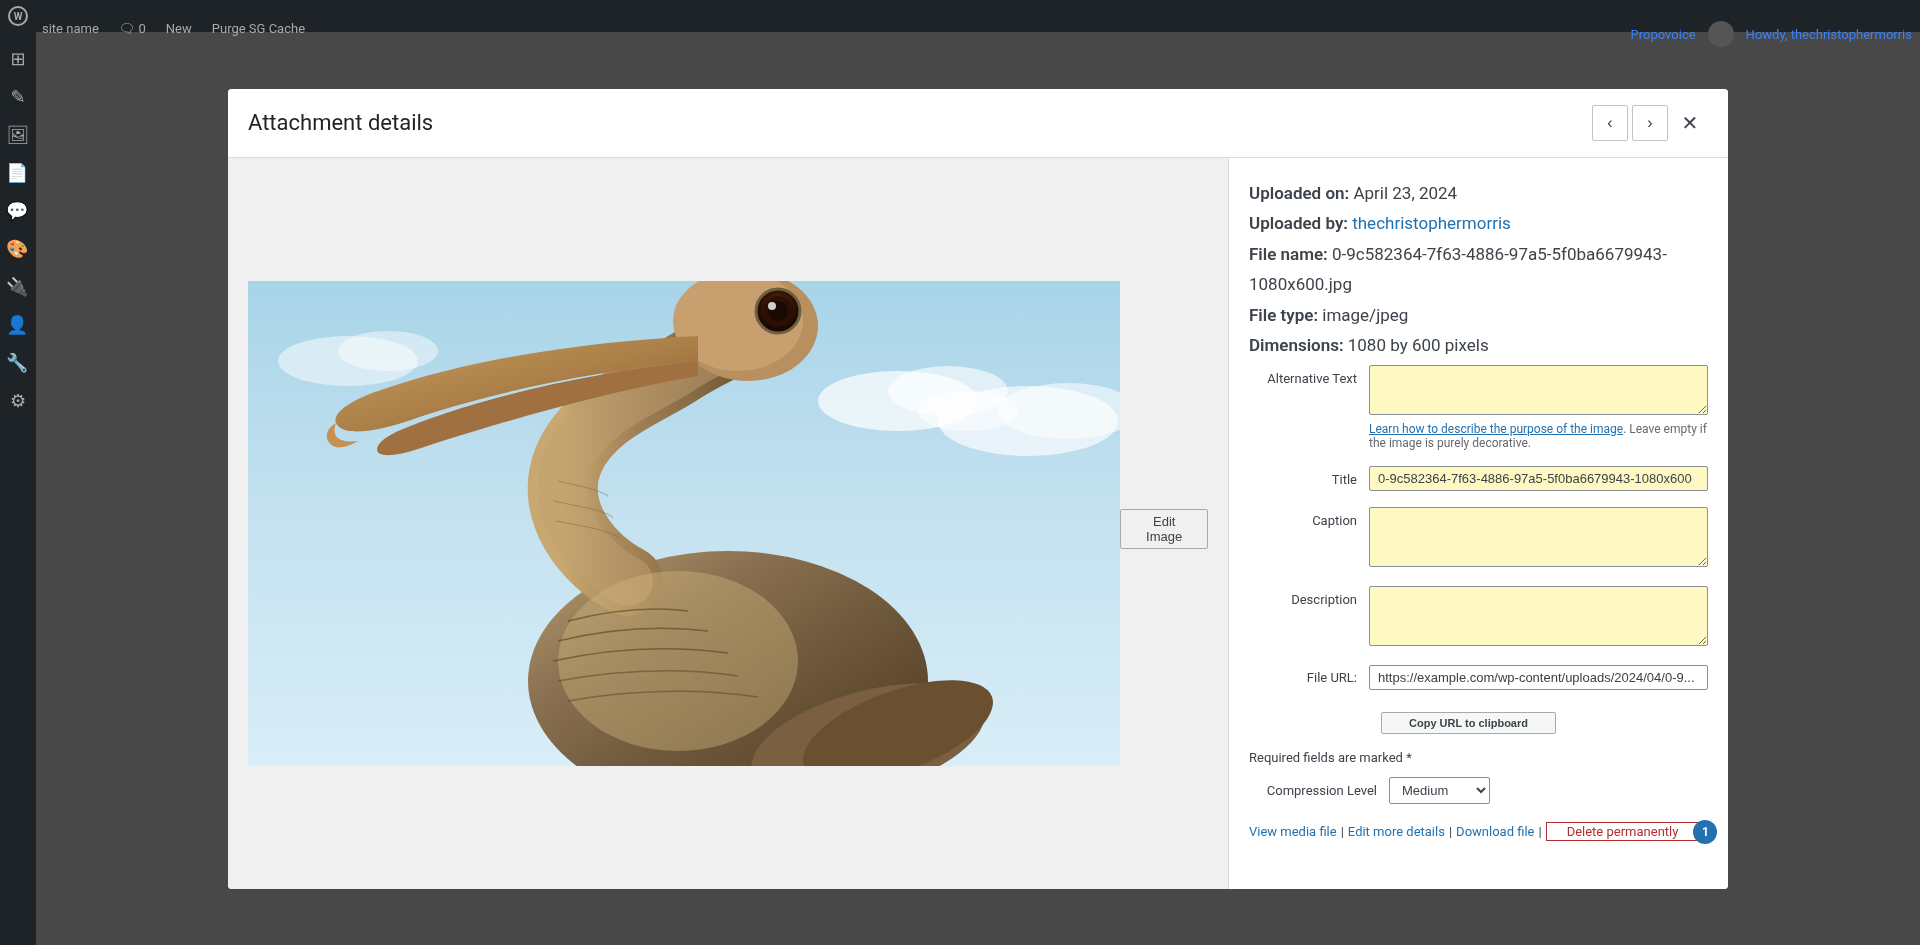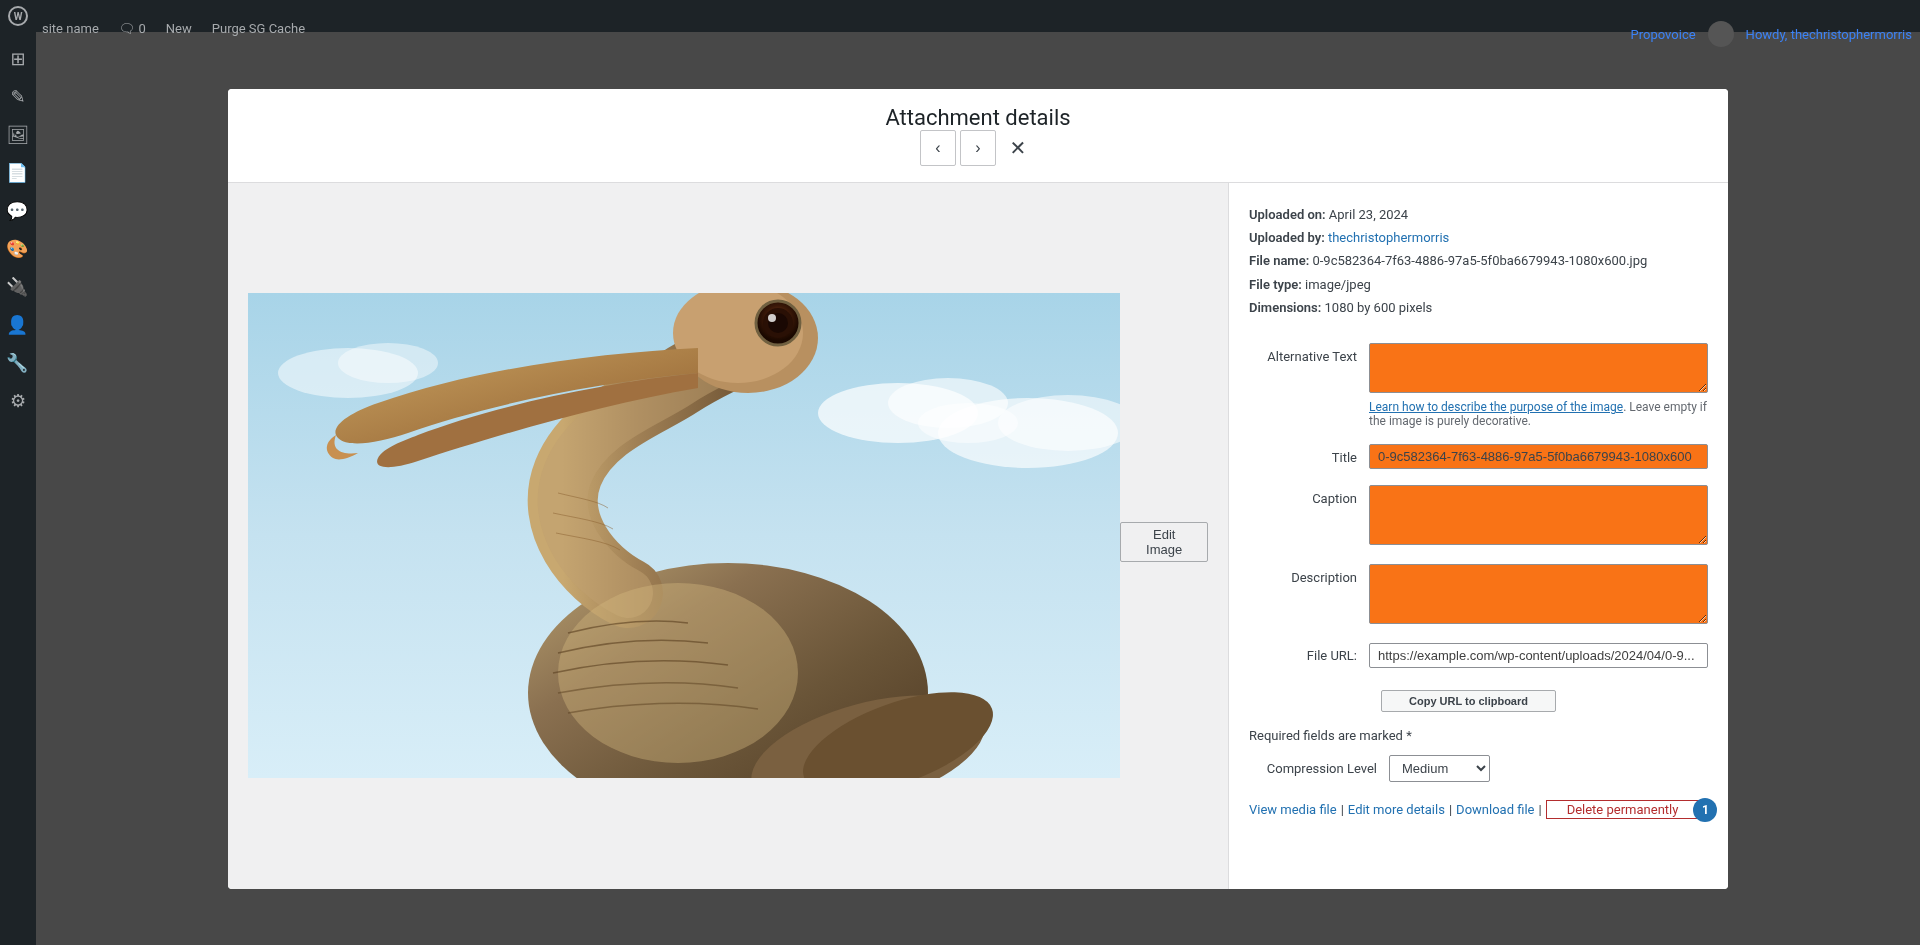--- a/index.html
+++ b/index.html
@@ -105,21 +105,20 @@
 
     
     .modal-header {
       display: flex;
       align-items: center;
       justify-content: space-between;
       padding: 16px 20px;
       border-bottom: 1px solid #dcdcde;
       background: #fff;
       flex-shrink: 0;
-      flex-direction: column;
     }
     .modal-title {
       font-size: 22px;
       font-weight: 400;
       color: #1d2327;
     }
     .modal-nav {
       display: flex;
       align-items: center;
       gap: 4px;
@@ -177,22 +176,22 @@
     .details-panel {
       width: 500px;
       flex-shrink: 0;
       border-left: 1px solid #dcdcde;
       overflow-y: auto;
       padding: 20px;
       background: #fff;
     }
 
     .file-info {
-      margin-bottom: 24px;
-      font-size: 13px;
+      margin-bottom: 4px;
+      font-size: 17px;
       line-height: 1.8;
       color: #3c434a;
     }
     .file-info span.label { font-weight: 600; }
     .file-info a { color: #2271b1; text-decoration: none; }
 
     .field-row {
       display: flex;
       align-items: flex-start;
       margin-bottom: 16px;
@@ -210,21 +209,21 @@
       flex: 1;
     }
     .field-input input[type="text"],
     .field-input textarea {
       width: 100%;
       border: 1px solid #8c8f94;
       border-radius: 2px;
       padding: 4px 8px;
       font-size: 13px;
       color: #3c434a;
-      background: #f97316;
+      background: #fef9c3;
       resize: vertical;
     }
     .field-input textarea {
       height: 60px;
     }
     .field-input textarea.description {
       height: 60px;
     }
 
     .alt-text-help {

